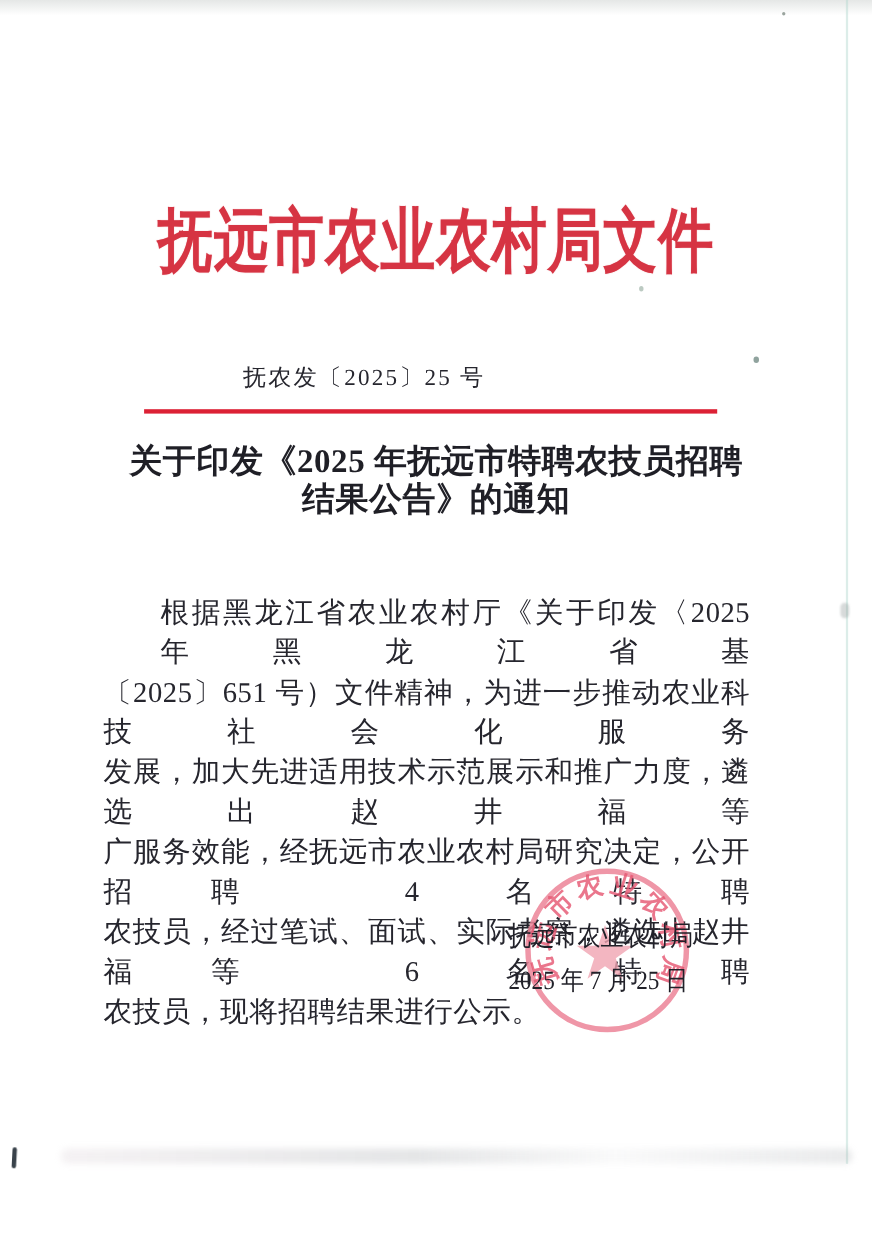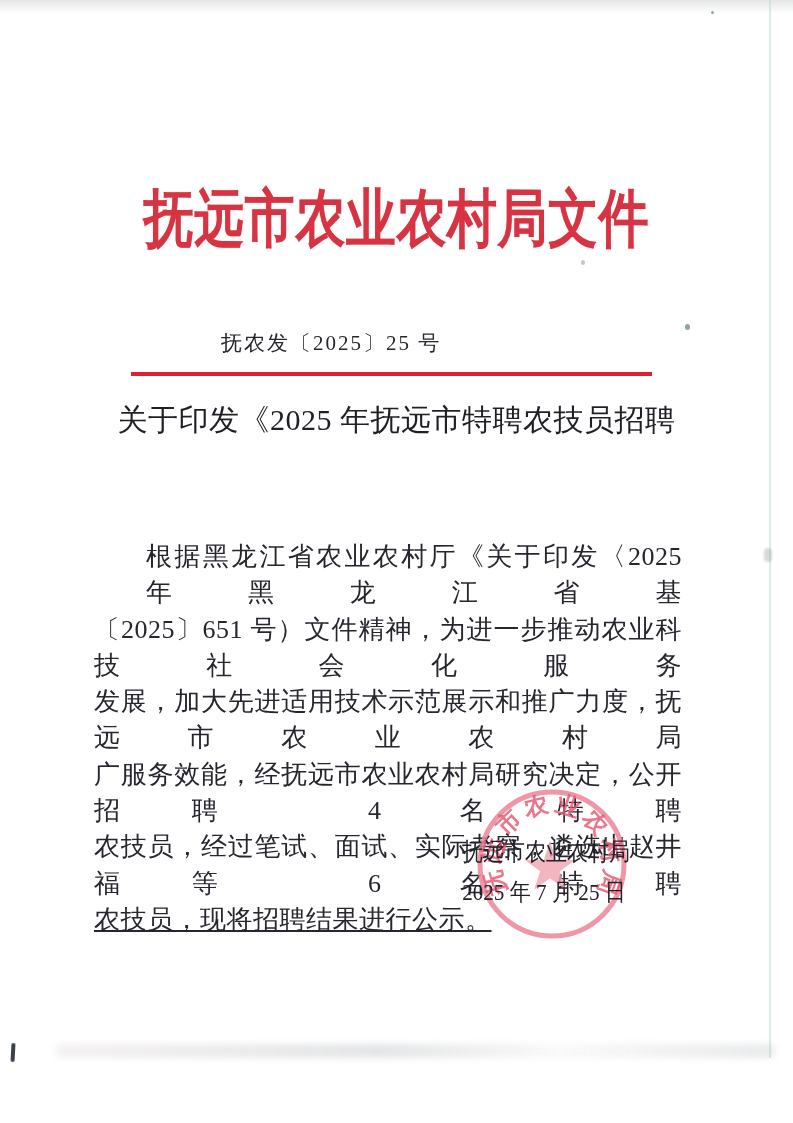--- a/index.html
+++ b/index.html
@@ -49,34 +49,34 @@
     color:#26262e;letter-spacing:2px;white-space:nowrap;
   }
   .red-separator{
     position:absolute;left:131px;top:372px;width:521px;height:4px;
     background:#dc2135;
   }
 
   
   .subject{
     position:absolute;left:0;top:402px;width:793px;
-    text-align:center;color:#1f1f26;font-weight:400;
+    text-align:center;color:#1f1f26;font-weight:700;
     font-size:30px;line-height:35px;letter-spacing:0.5px;
   }
 
   
   .body-block{
     position:absolute;left:94px;top:510px;width:588px;
     color:#26262e;font-size:26px;line-height:36.3px;
     letter-spacing:0.5px;
   }
   .body-line{width:100%;}
   .body-line.justify{text-align:justify;text-align-last:justify;text-justify:inter-character;}
   .body-line.indent{padding-left:52px;box-sizing:border-box;margin-top:29px;}
-  .body-line.last{text-align:left;text-decoration:underline;}
+  .body-line.last{text-align:left;}
 
   
   .sig-org{
     position:absolute;left:440px;top:837px;width:212px;
     text-align:center;color:#212129;font-size:25px;line-height:30px;
     transform:scale(0.84,1);transform-origin:50% 50%;
     white-space:nowrap;z-index:3;
   }
   .sig-date{
     position:absolute;left:438px;top:877px;width:212px;
@@ -108,26 +108,27 @@
   <div class="speck-b"></div>
   <div class="speck-c"></div>
   <div class="speck-d"></div>
 
   <div class="org-title">抚远市农业农村局文件</div>
   <div class="doc-number">抚农发〔2025〕25 号</div>
   <div class="red-separator"></div>
 
   <div class="subject">
     <div>关于印发《2025 年抚远市特聘农技员招聘</div>
+    <div>结果公告》的通知</div>
   </div>
 
   <div class="body-block">
     <div class="body-line justify indent">根据黑龙江省农业农村厅《关于印发〈2025 年黑龙江省基</div>
     <div class="body-line justify">〔2025〕651 号）文件精神，为进一步推动农业科技社会化服务</div>
-    <div class="body-line justify">发展，加大先进适用技术示范展示和推广力度，抚远市农业农村局</div>
+    <div class="body-line justify">发展，加大先进适用技术示范展示和推广力度，遴选出赵井福等</div>
     <div class="body-line justify">广服务效能，经抚远市农业农村局研究决定，公开招聘 4 名特聘</div>
     <div class="body-line justify">农技员，经过笔试、面试、实际考察，遴选出赵井福等 6 名特聘</div>
     <div class="body-line last">农技员，现将招聘结果进行公示。</div>
   </div>
 
   <div class="sig-org">抚远市农业农村局</div>
   <div class="sig-date">2025 年 7 月 25 日</div>
 
   <div class="seal">
     <svg viewBox="0 0 160 160" xmlns="http://www.w3.org/2000/svg">

